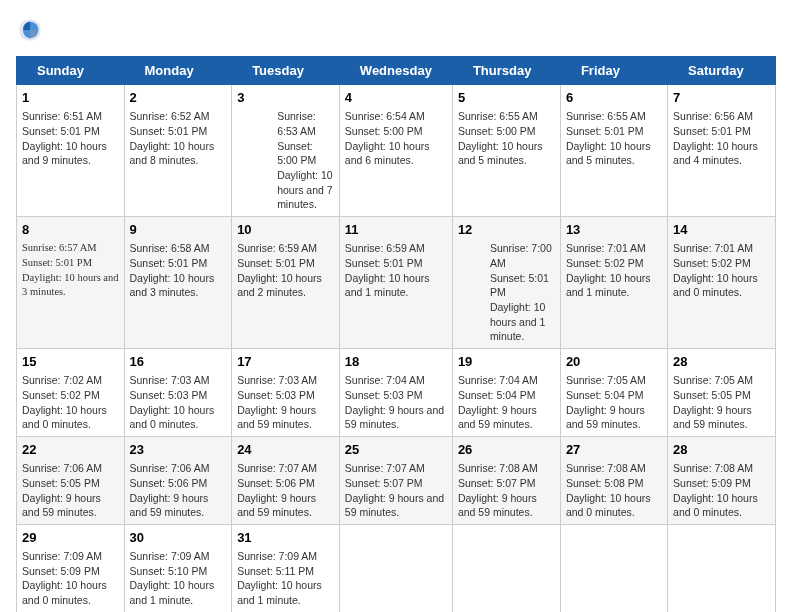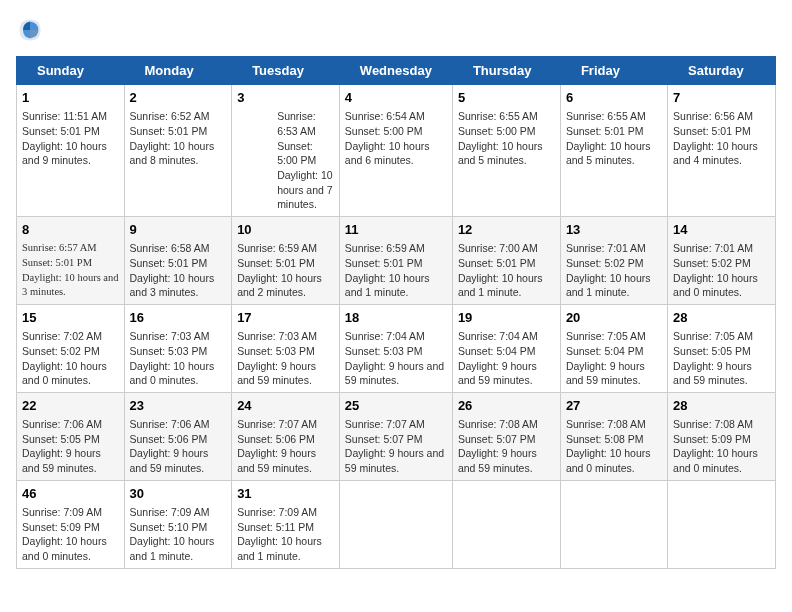--- a/index.html
+++ b/index.html
@@ -114,21 +114,21 @@
         <th>Wednesday</th>
         <th>Thursday</th>
         <th>Friday</th>
         <th>Saturday</th>
       </tr>
   </thead>
   <tbody id="calendar-body">
       <tr>
         <td>
           <span class="day-num">1</span>
-          <div class="day-info" style="white-space: pre-line;">Sunrise: 11:51 AM
+          <div class="day-info" style="white-space: pre-line;">Sunrise: 6:51 AM
 Sunset: 5:01 PM
 Daylight: 10 hours and 9 minutes.</div>
         </td>
         <td>
           <span class="day-num">2</span>
           <div class="day-info" style="white-space: pre-line;">Sunrise: 6:52 AM
 Sunset: 5:01 PM
 Daylight: 10 hours and 8 minutes.</div>
         </td>
         <td>
@@ -182,21 +182,21 @@
 Daylight: 10 hours and 2 minutes.</div>
         </td>
         <td>
           <span class="day-num">11</span>
           <div class="day-info" style="white-space: pre-line;">Sunrise: 6:59 AM
 Sunset: 5:01 PM
 Daylight: 10 hours and 1 minute.</div>
         </td>
         <td>
           <span class="day-num">12</span>
-          <div class="day-info" style="white-space: pre-line;">Sunrise: 7:00 AM
+          <div class="day-info" style="white-space: pre-line; margin-left: 32px;">Sunrise: 7:00 AM
 Sunset: 5:01 PM
 Daylight: 10 hours and 1 minute.</div>
         </td>
         <td>
           <span class="day-num">13</span>
           <div class="day-info" style="white-space: pre-line;">Sunrise: 7:01 AM
 Sunset: 5:02 PM
 Daylight: 10 hours and 1 minute.</div>
         </td>
         <td>
@@ -289,21 +289,21 @@
         </td>
         <td>
           <span class="day-num">28</span>
           <div class="day-info" style="white-space: pre-line;">Sunrise: 7:08 AM
 Sunset: 5:09 PM
 Daylight: 10 hours and 0 minutes.</div>
         </td>
       </tr>
       <tr>
         <td>
-          <span class="day-num">46</span>
+          <span class="day-num">29</span>
           <div class="day-info" style="white-space: pre-line;">Sunrise: 7:09 AM
 Sunset: 5:09 PM
 Daylight: 10 hours and 0 minutes.</div>
         </td>
         <td>
           <span class="day-num">30</span>
           <div class="day-info" style="white-space: pre-line;">Sunrise: 7:09 AM
 Sunset: 5:10 PM
 Daylight: 10 hours and 1 minute.</div>
         </td>

